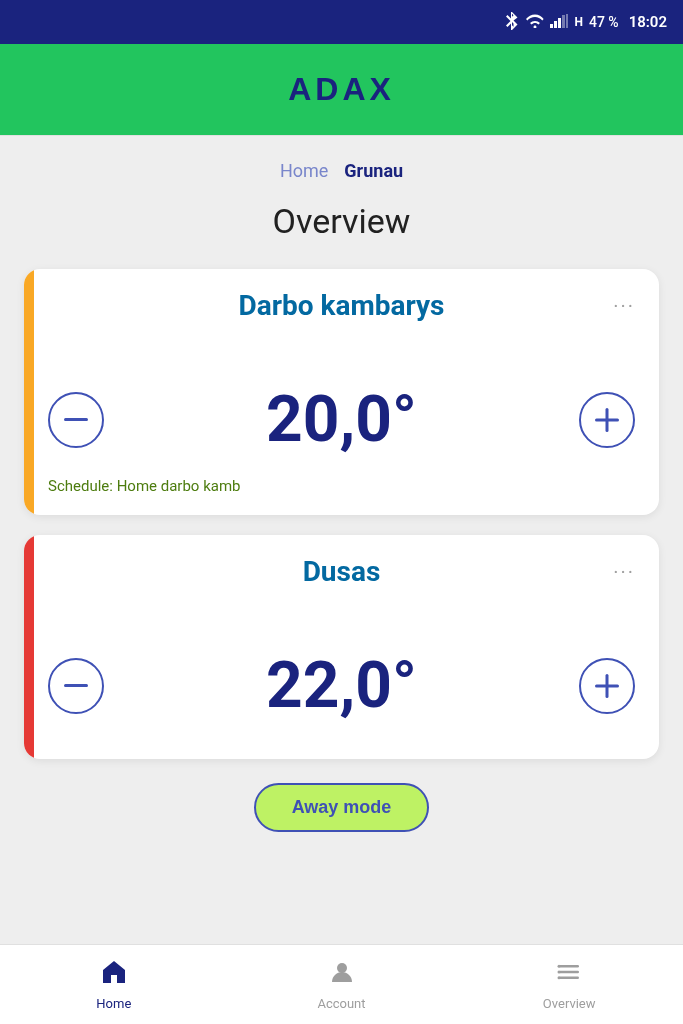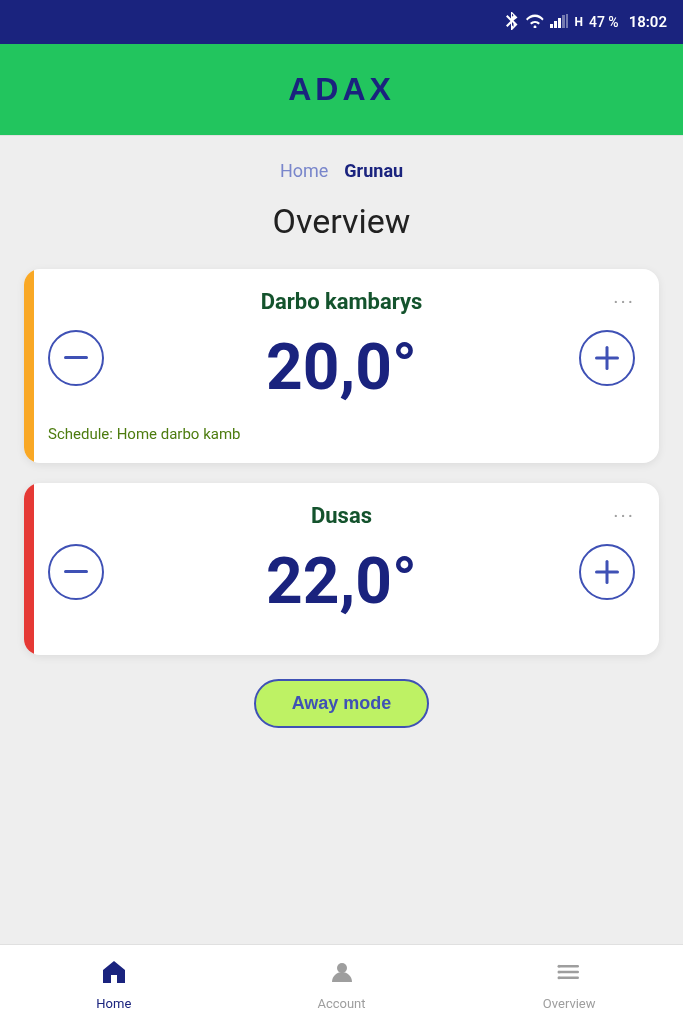--- a/index.html
+++ b/index.html
@@ -118,39 +118,41 @@
 
     .device-card .card-header {
       display: flex;
       align-items: center;
       justify-content: center;
       margin-bottom: 16px;
       position: relative;
     }
 
     .device-card .device-name {
-      font-size: 22px;
+      font-size: 28px;
       font-weight: 700;
-      color: #14532d;
+      color: #0369a1;
       text-align: center;
     }
 
     .device-card .more-btn {
       position: absolute;
       right: 0;
       font-size: 20px;
       color: #9e9e9e;
       cursor: pointer;
       letter-spacing: 2px;
     }
 
     .device-card .controls-row {
       display: flex;
+      align-items: center;
       justify-content: space-between;
       margin-bottom: 16px;
+      margin-top: 44px;
     }
 
     .control-btn {
       width: 56px;
       height: 56px;
       border-radius: 50%;
       border: 2px solid #3f51b5;
       background: white;
       display: flex;
       align-items: center;

